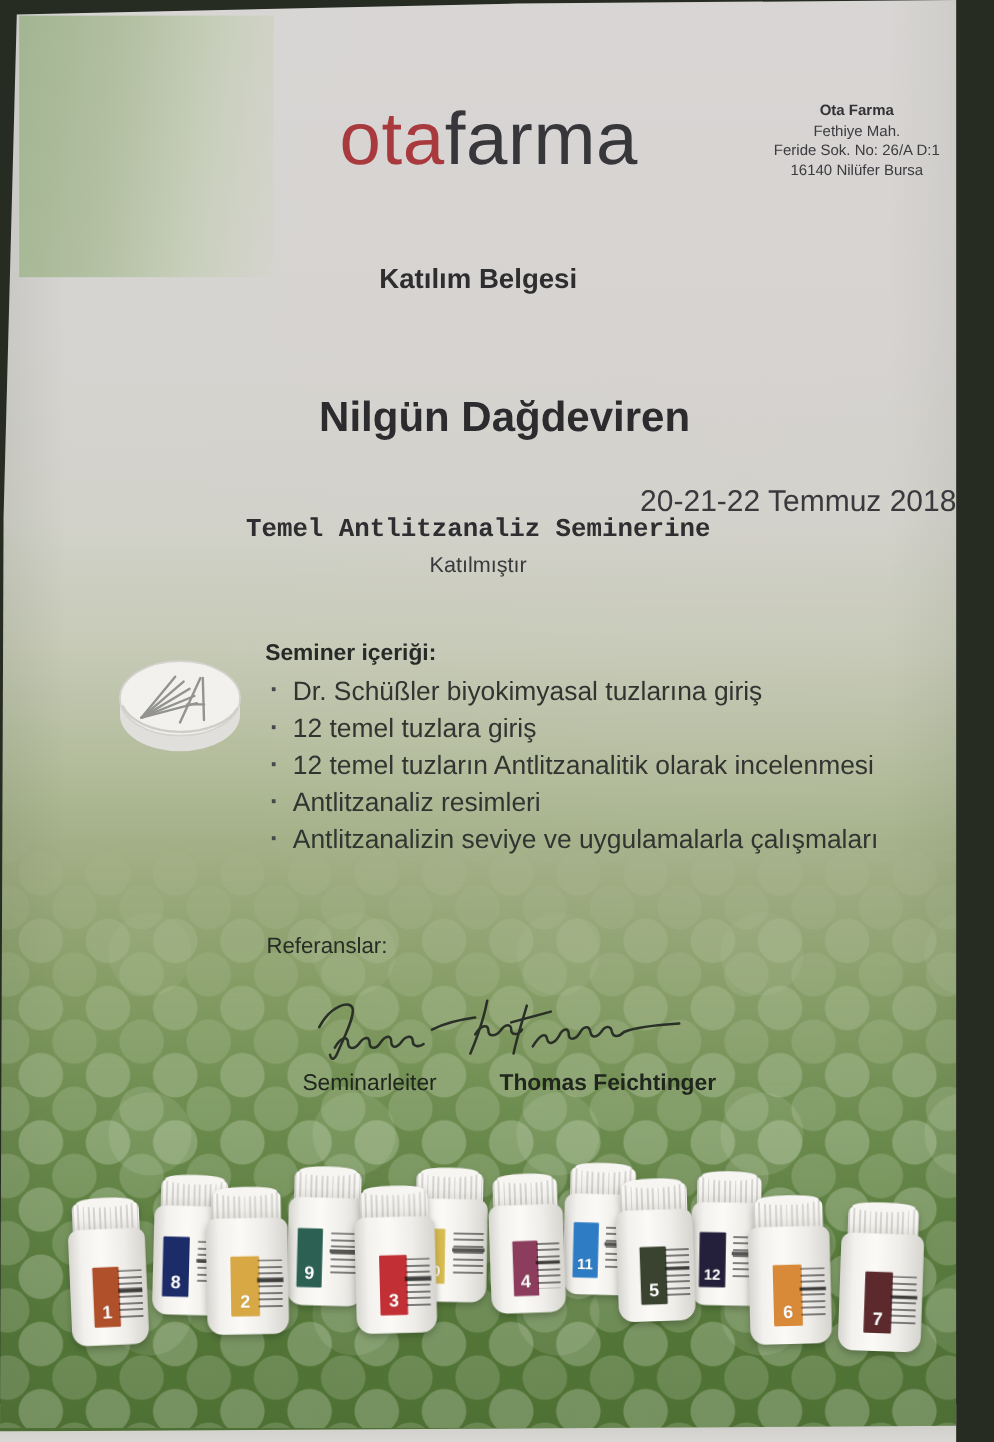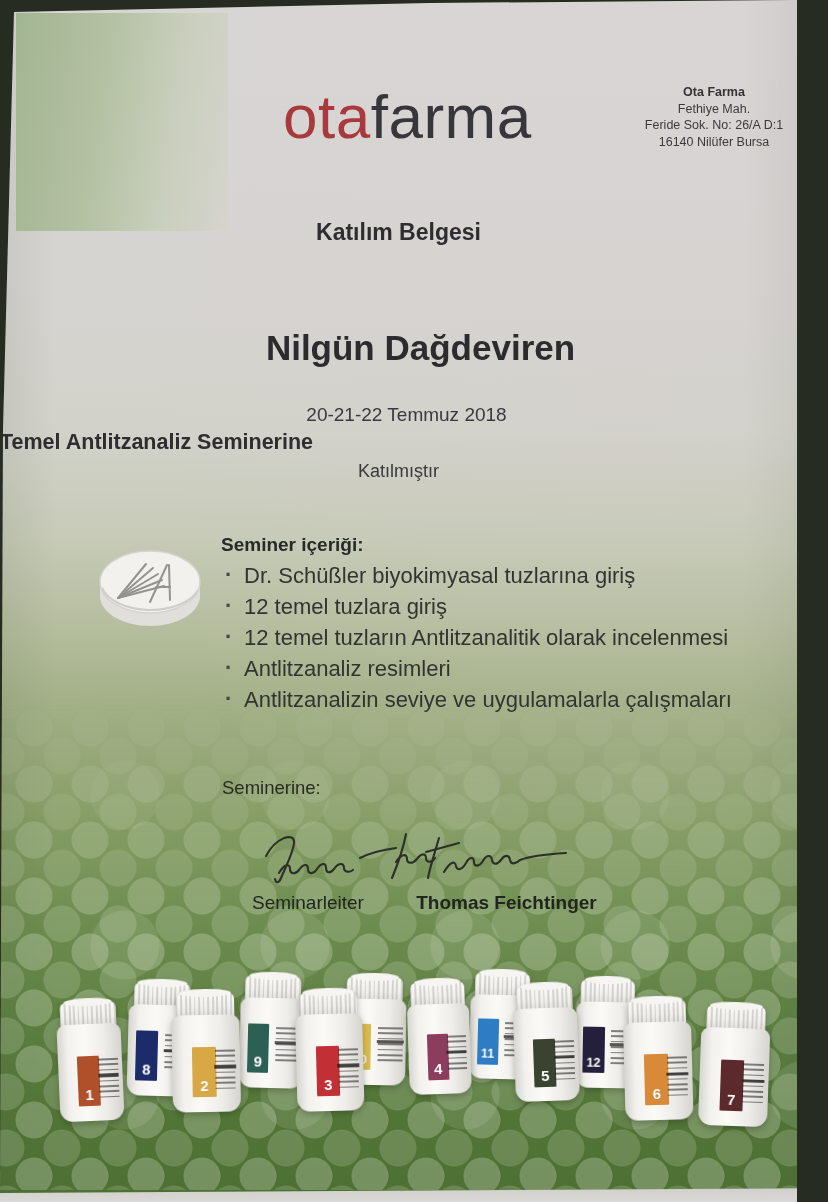--- a/index.html
+++ b/index.html
@@ -60,25 +60,25 @@
   .cert-title{
     position:absolute;left:0;right:0;top:219px;z-index:3;
     text-align:center;font-size:23px;font-weight:bold;color:#2e2d30;
   }
   .recipient{
     position:absolute;left:0;right:0;top:328px;z-index:3;
     text-align:center;font-size:35px;font-weight:bold;color:#2c2b2e;padding-left:44px;
   }
   .date-line{
     position:absolute;left:0;right:0;top:404px;z-index:3;
-    text-align:center;font-size:19px;color:#3a393d;padding-left:16px;
+    text-align:right;font-size:25px;color:#3a393d;padding-left:16px;
   }
   .seminar-line{
     position:absolute;left:0;right:0;top:430px;z-index:3;
-    font-size:21.5px;font-weight:bold;color:#2e2d30;
+    text-align:center;font-size:21.5px;font-weight:bold;color:#2e2d30;font-family:Liberation Mono, monospace;
   }
   .attended-line{
     position:absolute;left:0;right:0;top:461px;z-index:3;
     text-align:center;font-size:18px;color:#3a393d;
   }
   .tablet{position:absolute;left:88px;top:536px;width:124px;height:102px;z-index:3;}
   .content{position:absolute;left:221px;top:534px;z-index:3;color:#303330;}
   .content .heading{font-size:19px;font-weight:bold;color:#272b28;margin-bottom:10px;}
   .content ul{list-style:none;margin:0;padding:0;}
   .content li{
@@ -193,21 +193,21 @@
       <ul>
         <li>Dr. Schüßler biyokimyasal tuzlarına giriş</li>
         <li>12 temel tuzlara giriş</li>
         <li>12 temel tuzların Antlitzanalitik olarak incelenmesi</li>
         <li>Antlitzanaliz resimleri</li>
         <li>Antlitzanalizin seviye ve uygulamalarla çalışmaları</li>
       </ul>
     </div>
 
     <div class="references">
-      <div>Seminerine:</div>
+      <div>Referanslar:</div>
     </div>
 
     <div class="signature">
       <svg viewBox="0 0 322 74" width="322" height="74">
         <path d="M20,30 C30,11 47,7 48,15 C49,23 40,40 35,52 C33,57 30,58 29,53"></path>
         <path d="M33,47 c5,-9 11,-10 11,-4 c0,5 5,6 9,1 c4,-6 9,-7 9,-1 c0,5 5,6 9,0 c4,-6 9,-7 9,-1 c0,5 4,6 8,1 c4,-6 10,-7 10,-1 c0,4 5,5 9,2"></path>
         <path d="M150,22 c-15,2 -28,6 -36,10"></path>
         <path d="M160,8 c-3,16 -9,32 -14,44"></path>
         <path d="M150,36 c5,-8 11,-9 11,-3 c0,5 6,5 10,0 c4,-6 9,-6 9,-1 c0,5 6,5 9,0"></path>
         <path d="M193,12 c-4,14 -9,29 -11,40"></path>

